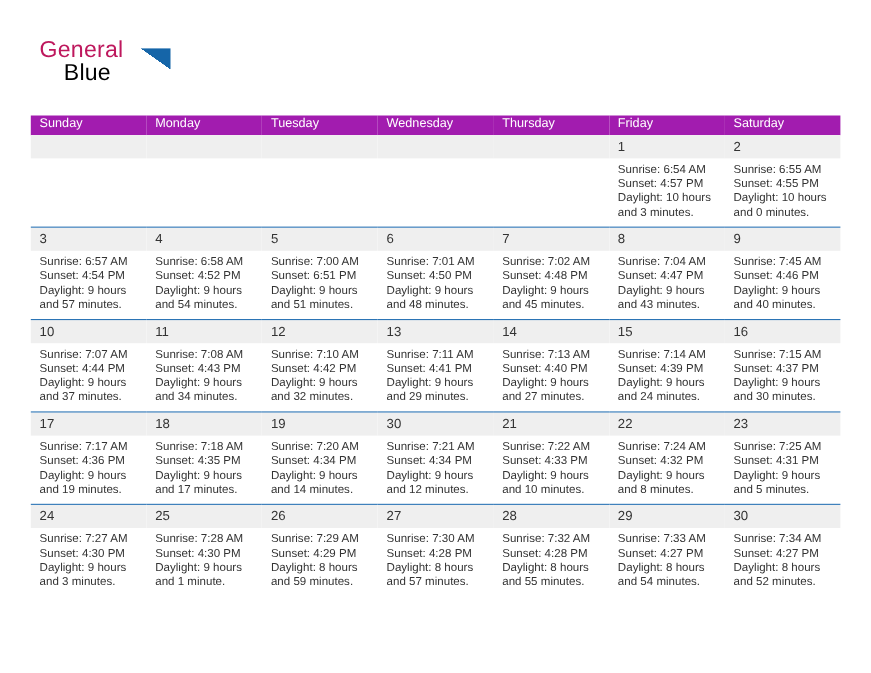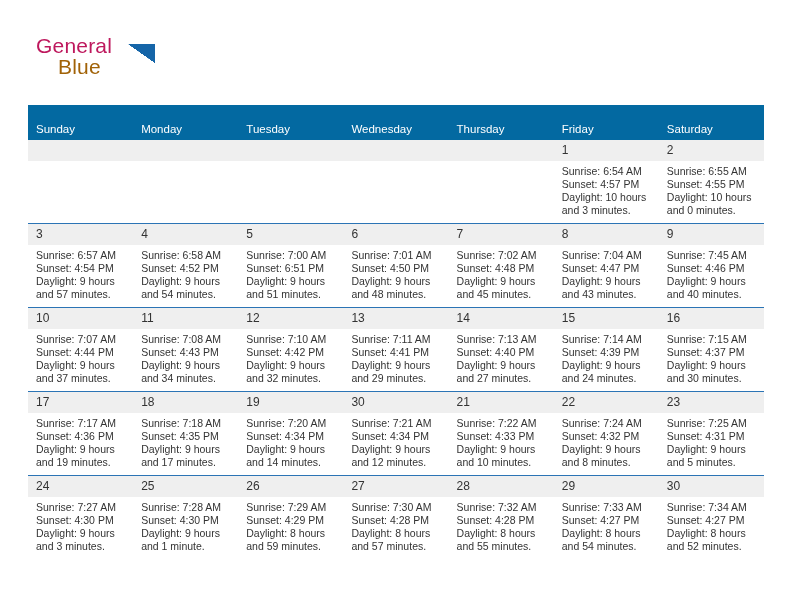--- a/index.html
+++ b/index.html
@@ -46,21 +46,21 @@
     letter-spacing: 0.2px;
     color: #be185d;
     font-family: "Liberation Sans", sans-serif;
   }
   .brand-blue {
     position: absolute;
     left: 22px;
     top: 21px;
     font-size: 21px;
     letter-spacing: 0.2px;
-    color: #a16207;
+    color: #000000;
     font-family: "Liberation Sans", sans-serif;
   }
   .brand-triangle-fix {
     position: absolute;
     left: 92px;
     top: 10px;
     width: 27px;
     height: 19px;
     background: linear-gradient(to bottom left, #1565a8 50%, transparent 50.5%);
   }
@@ -92,26 +92,26 @@
   
   .calendar {
     position: absolute;
     left: 28px;
     top: 105px;
     width: 736px;
     border-collapse: collapse;
     table-layout: fixed;
   }
   .calendar th {
-    background: #0369a1;
+    background: #a21caf;
     color: #ffffff;
     font-size: 11.5px;
     font-weight: normal;
     text-align: left;
-    padding: 17px 0 5px 8px;
+    padding: 0 0 5px 8px;
     height: 13px;
     font-family: "Liberation Sans", sans-serif;
   }
   .calendar td {
     vertical-align: top;
     padding: 0;
     width: 105.14px;
     height: 83px;
     border-top: 1.5px solid #2b74b5;
     background: #ffffff;

